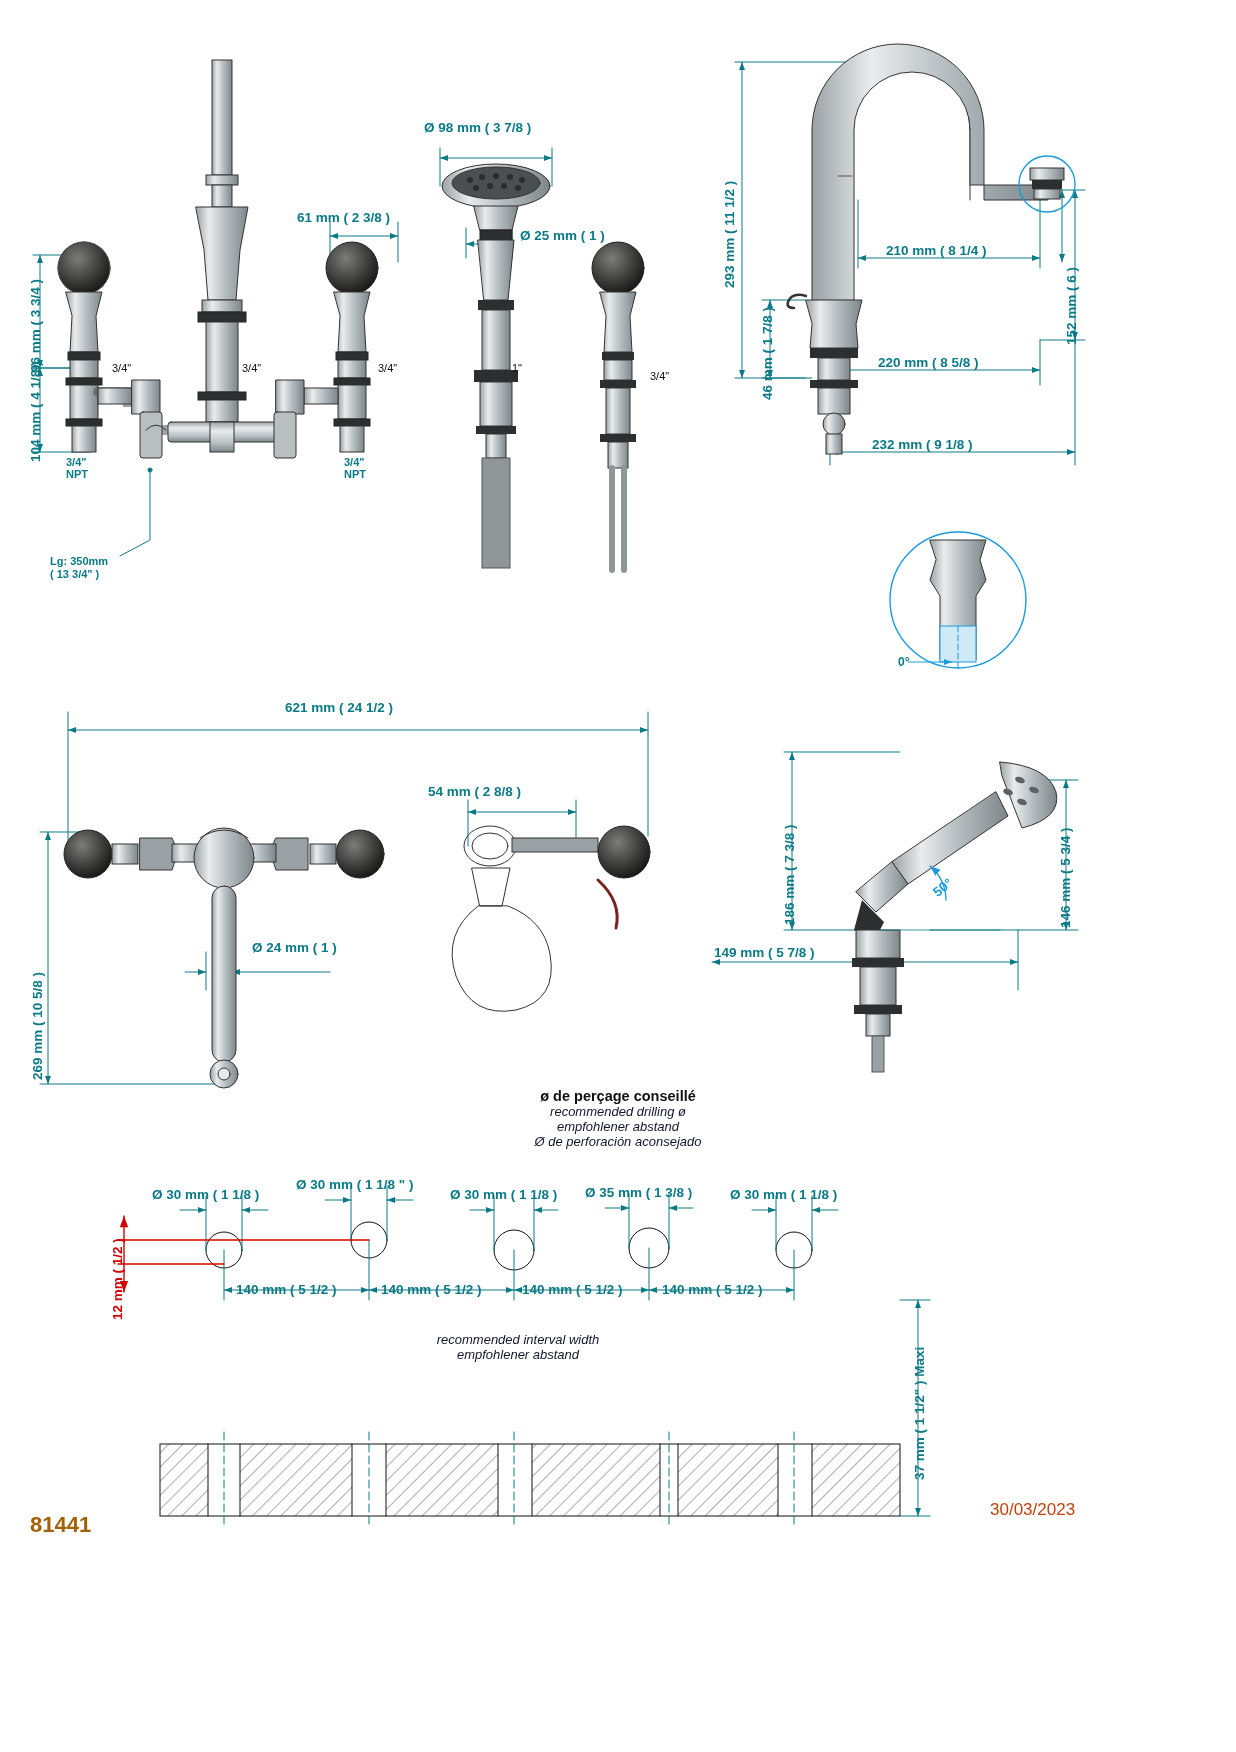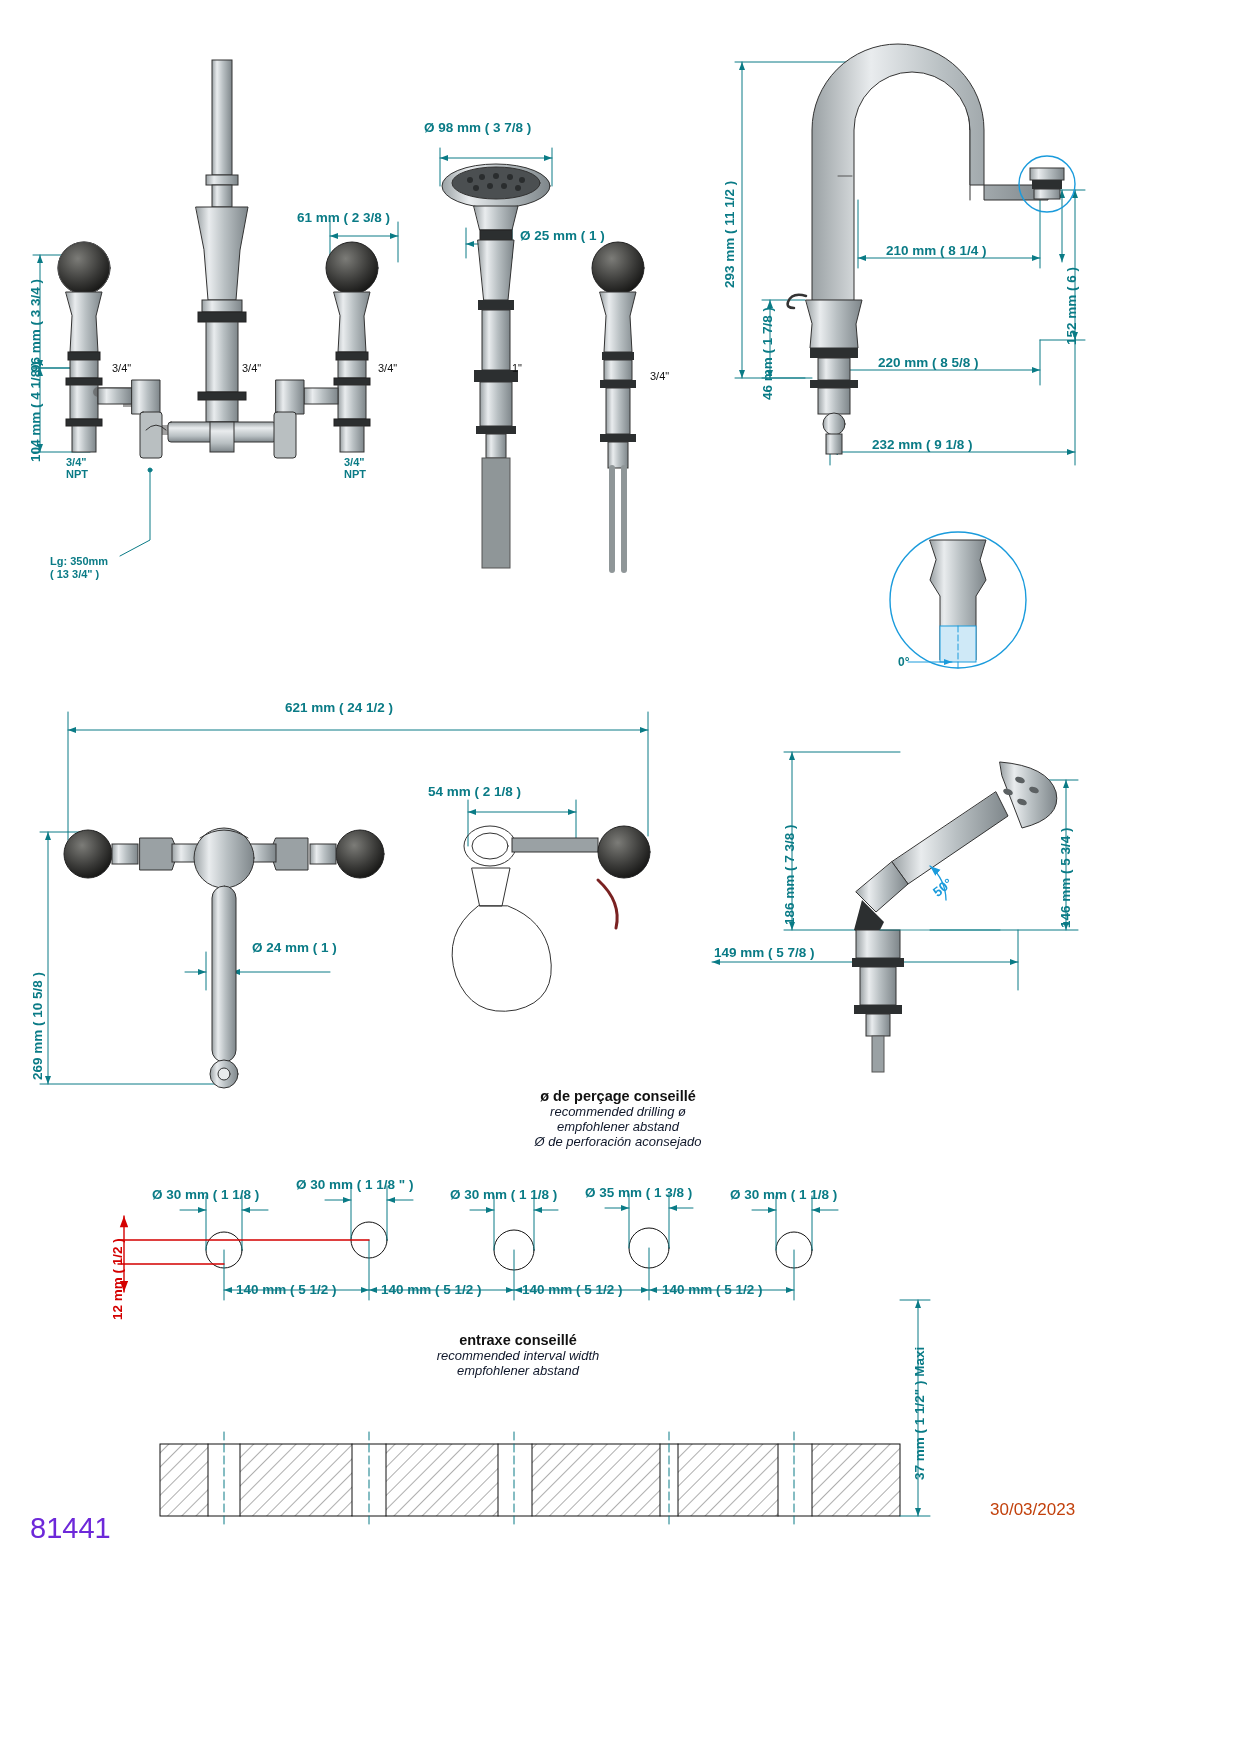--- a/index.html
+++ b/index.html
@@ -6,21 +6,21 @@
   body{width:1236px;height:1752px;position:relative;font-family:"Liberation Sans",sans-serif;overflow:hidden;}
   .dim{position:absolute;color:#0a7b86;font-size:13.5px;font-weight:bold;white-space:nowrap;}
   .dimsm{position:absolute;color:#0a7b86;font-size:11px;font-weight:bold;white-space:nowrap;}
   .blk{position:absolute;color:#111;font-size:11px;white-space:nowrap;}
   .rot90{transform-origin:0 0;transform:rotate(-90deg);}
   .lbl-center{position:absolute;text-align:center;}
   .cap-b{font-weight:bold;font-size:14.5px;color:#111;}
   .cap-i{font-style:italic;font-size:13px;color:#0f172a;}
   .red{color:#d40000;}
   svg{position:absolute;left:0;top:0;}
-  .code{position:absolute;left:30px;top:1512px;color:#6d28d9;font-size:29px;font-weight:normal;}
+  .code{position:absolute;left:30px;top:1512px;color:#a16207;font-size:22px;font-weight:bold;}
   .date{position:absolute;left:990px;top:1500px;color:#c2410c;font-size:17px;}
 </style>
 </head>
 <body>
 
 <svg width="1236" height="1752" viewBox="0 0 1236 1752">
   <defs>
     <marker id="ar" markerWidth="9" markerHeight="9" refX="8" refY="3" orient="auto">
       <path d="M0,0 L8,3 L0,6 z" fill="#0a7b86"></path>
     </marker>
@@ -424,36 +424,35 @@
 <div class="dim rot90" style="left:1064px;top:345px;">152 mm ( 6 )</div>
 <div class="dim rot90" style="left:1088px;top:268px;"></div>
 <div class="dim" style="left:878px;top:355px;">220 mm ( 8 5/8 )</div>
 <div class="dim" style="left:872px;top:437px;">232 mm ( 9 1/8 )</div>
 <div class="dim" style="left:898px;top:655px;font-size:12px;">0°</div>
 
 <div class="dim" style="left:285px;top:700px;">621 mm ( 24 1/2 )</div>
 <div class="dim rot90" style="left:30px;top:1080px;">269 mm ( 10 5/8 )</div>
 <div class="dim" style="left:252px;top:940px;">Ø 24 mm ( 1 )</div>
 
-<div class="dim" style="left:428px;top:784px;">54 mm ( 2 1/8 )</div>
+<div class="dim" style="left:428px;top:784px;">54 mm ( 2 8/8 )</div>
 
 <div class="dim rot90" style="left:782px;top:925px;">186 mm ( 7 3/8 )</div>
 <div class="dim rot90" style="left:1058px;top:928px;">146 mm ( 5 3/4 )</div>
 <div class="dim" style="left:714px;top:945px;">149 mm ( 5 7/8 )</div>
 <div class="dim" style="left:930px;top:888px;color:#1a9bdc;transform:rotate(-38deg);transform-origin:0 0;">50°</div>
 
 <div class="lbl-center" style="left:318px;top:1088px;width:600px;">
   <div class="cap-b">ø de perçage conseillé</div>
   <div class="cap-i">recommended drilling ø</div>
   <div class="cap-i">empfohlener abstand</div>
   <div class="cap-i">Ø de perforación aconsejado</div>
 </div>
 
 <div class="lbl-center" style="left:218px;top:1332px;width:600px;">
-  <div class="cap-b">entraxe conseillé</div>
   <div class="cap-i">recommended interval width</div>
   <div class="cap-i">empfohlener abstand</div>
 </div>
 
 <div class="dim" style="left:152px;top:1187px;">Ø 30 mm ( 1 1/8 )</div>
 <div class="dim" style="left:296px;top:1177px;">Ø 30 mm ( 1 1/8 " )</div>
 <div class="dim" style="left:450px;top:1187px;">Ø 30 mm ( 1 1/8 )</div>
 <div class="dim" style="left:585px;top:1185px;">Ø 35 mm ( 1 3/8 )</div>
 <div class="dim" style="left:730px;top:1187px;">Ø 30 mm ( 1 1/8 )</div>
 

